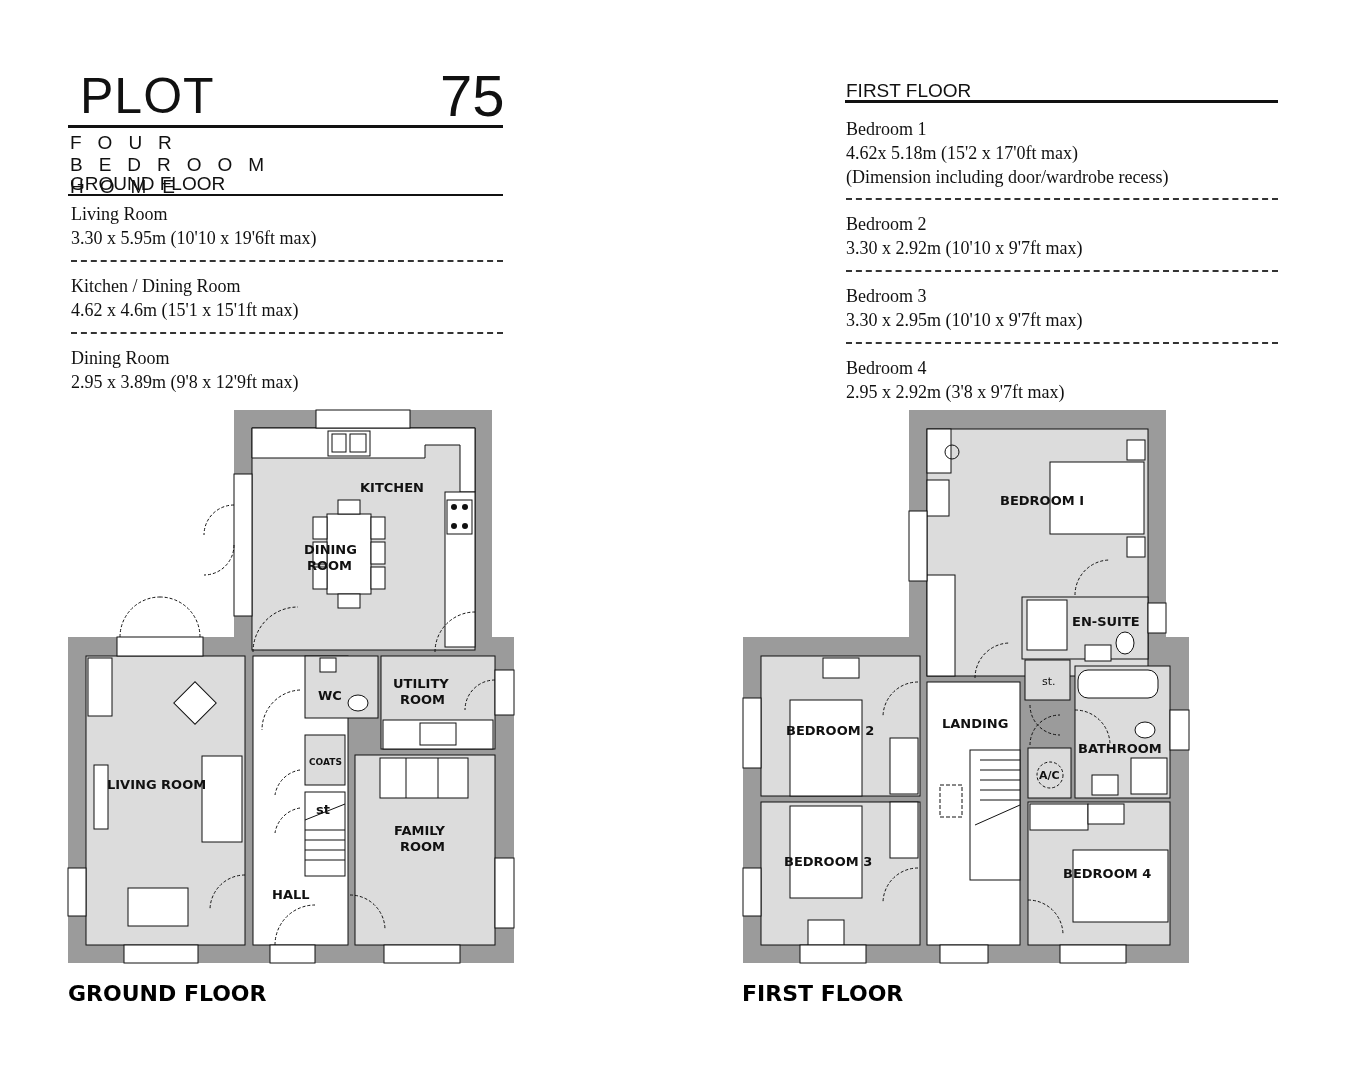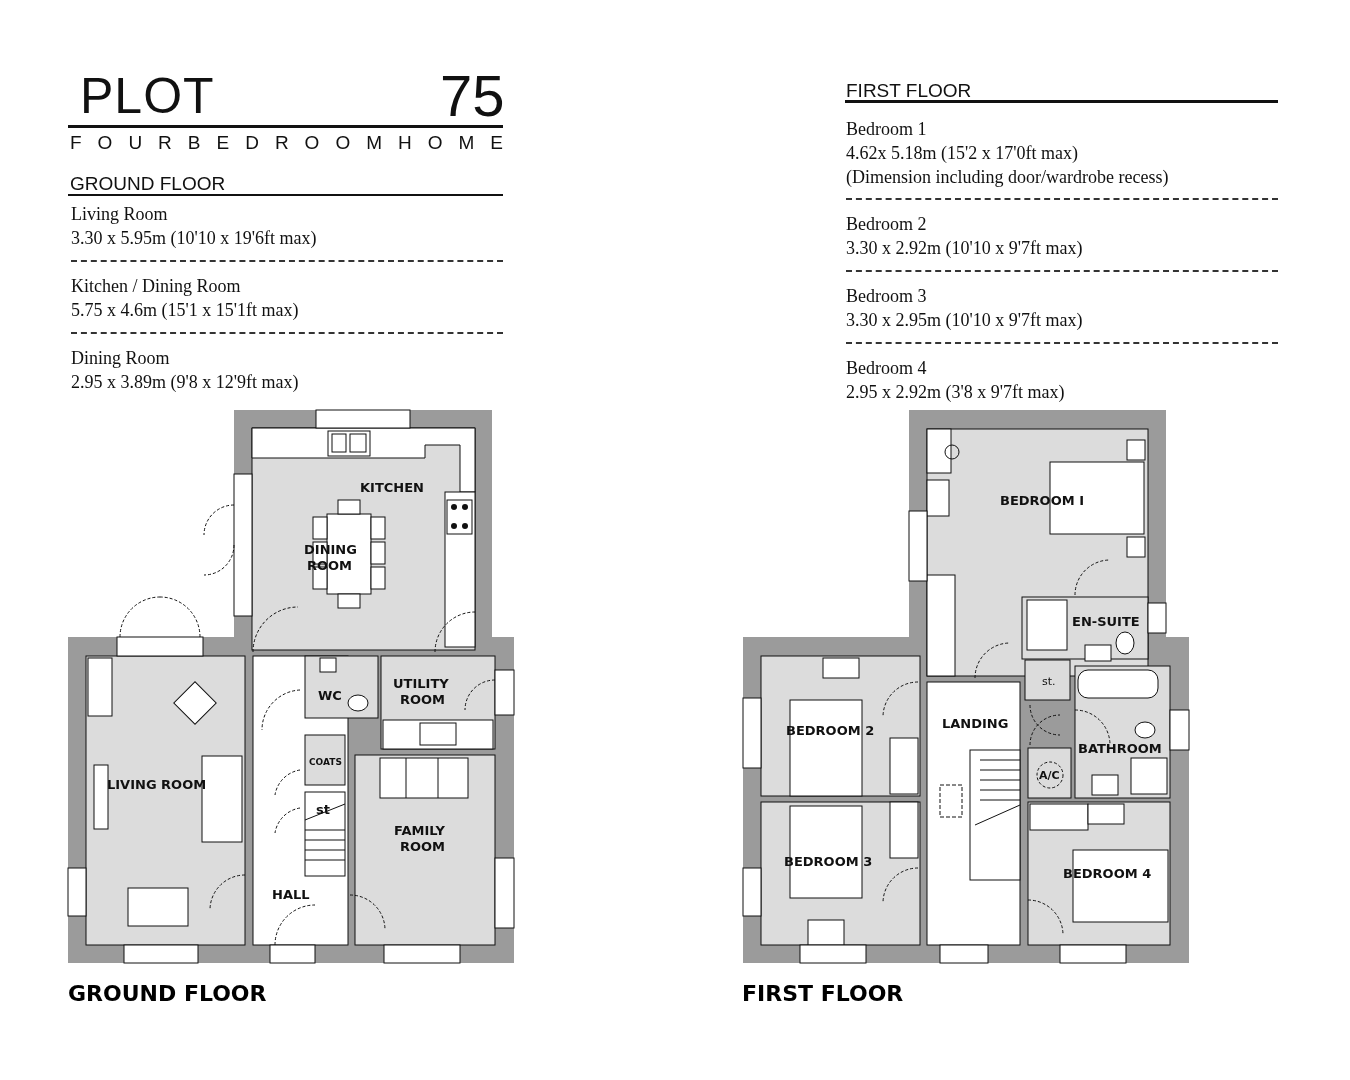--- a/index.html
+++ b/index.html
@@ -3,21 +3,21 @@
 <meta charset="utf-8">
 <style>
   * { box-sizing: border-box; margin: 0; padding: 0; }
   body { width: 1350px; height: 1080px; background: #ffffff; position: relative; overflow: hidden; font-family: "Liberation Serif", serif; color: #111; }
   .abs { position: absolute; }
 
   
   .plot-title { left: 68px; top: 70px; font-size: 50px; letter-spacing: 1px; font-family: "Liberation Sans", sans-serif; font-weight: 400; line-height: 52px; margin-left: 12px; }
   .plot-number { left: 440px; top: 70px; width: 62px; text-align: left; font-size: 58px; font-family: "Liberation Sans", sans-serif; line-height: 52px; }
   .rule { height: 3px; background: #111; }
-  .subtitle { left: 70px; top: 132px; width: 434px; font-size: 19px; font-family: "Liberation Sans", sans-serif; display: flex; letter-spacing: 0; }
+  .subtitle { left: 70px; top: 132px; width: 434px; font-size: 19px; font-family: "Liberation Sans", sans-serif; display: flex; justify-content: space-between; letter-spacing: 0; flex-direction: column; }
   .subtitle span { letter-spacing: 16px; }
   .section-head { font-family: "Liberation Sans", sans-serif; font-size: 19px; line-height: 20px; }
   .spec-name, .spec-dim { font-size: 18px; line-height: 24px; }
   .dash { height: 0; border-top: 2px dashed #333; }
 
   
   svg { position: absolute; }
   .floor-label { font-family: "DejaVu Sans", sans-serif; font-weight: bold; font-size: 22px; }
   .room-label { font-family: "DejaVu Sans", sans-serif; font-weight: bold; font-size: 13px; fill: #111; }
 </style>
@@ -37,21 +37,21 @@
 <div class="abs rule" style="left:68px; top:194px; width:435px; height:2px;"></div>
 
 <div class="abs" style="left:71px; top:202px; width:432px;">
   <div>
     <div class="spec-name">Living Room</div>
     <div class="spec-dim">3.30 x 5.95m (10'10 x 19'6ft max)</div>
   </div>
   <div class="dash" style="margin:10px 0 12px 0;"></div>
   <div>
     <div class="spec-name">Kitchen / Dining Room</div>
-    <div class="spec-dim">5.75 x 4.6m (15'1 x 15'1ft max)</div>
+    <div class="spec-dim">4.62 x 4.6m (15'1 x 15'1ft max)</div>
   </div>
   <div class="dash" style="margin:10px 0 12px 0;"></div>
   <div>
     <div class="spec-name">Dining Room</div>
     <div class="spec-dim">2.95 x 3.89m (9'8 x 12'9ft max)</div>
   </div>
 </div>
 
 <div class="abs section-head" style="left:846px; top:81px;">FIRST FLOOR</div>
 <div class="abs rule" style="left:845px; top:100px; width:433px; height:3px;"></div>

